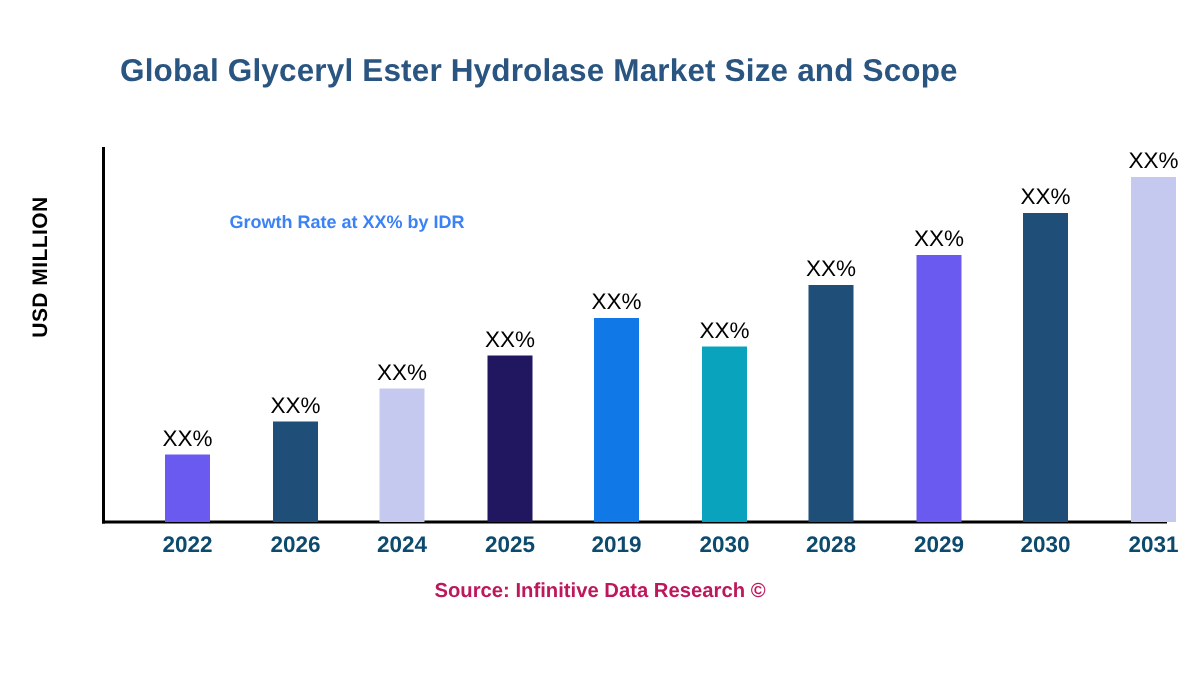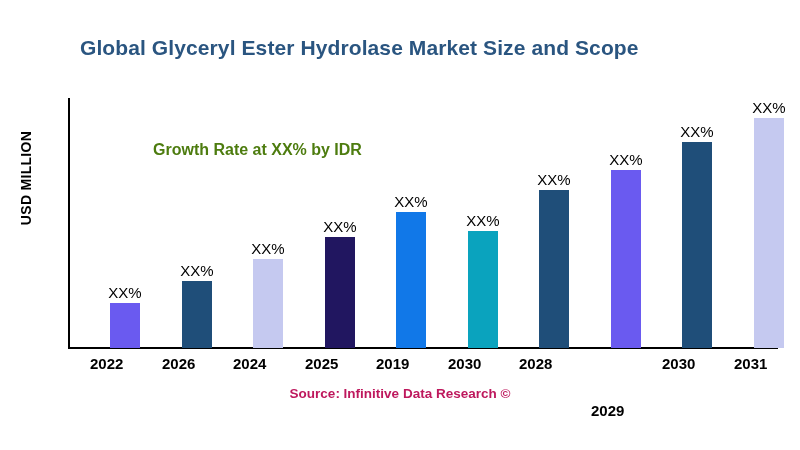--- a/index.html
+++ b/index.html
@@ -37,23 +37,23 @@
     transform: rotate(-90deg);
     font-size: 14px;
     font-weight: bold;
     color: #000000;
     letter-spacing: 0.3px;
   }
   #growth-annotation {
     position: absolute;
     left: 153px;
     top: 141px;
-    font-size: 16px;
+    font-size: 12px;
     font-weight: bold;
-    color: #4d7c0f;
+    color: #3b82f6;
     white-space: nowrap;
   }
   #plot-area {
     position: absolute;
     left: 68px;
     top: 98px;
     width: 725px;
     height: 250px;
   }
   #axis-y-line {
@@ -89,24 +89,24 @@
     transform: translateX(-50%);
     font-size: 15px;
     font-weight: normal;
     color: #000000;
     white-space: nowrap;
   }
   .x-tick-label {
     position: absolute;
     top: 355px;
     width: 70px;
-    text-align: left;
+    text-align: center;
     font-size: 15px;
     font-weight: bold;
-    color: #000000;
+    color: #0c4a6e;
   }
   #source-note {
     position: absolute;
     left: 0;
     top: 386px;
     width: 800px;
     text-align: center;
     font-size: 13.5px;
     font-weight: bold;
     color: #be185d;
@@ -180,19 +180,19 @@
 
   </div>
 
   <div class="x-tick-label" style="left:90px;">2022</div>
   <div class="x-tick-label" style="left:162px;">2026</div>
   <div class="x-tick-label" style="left:233px;">2024</div>
   <div class="x-tick-label" style="left:305px;">2025</div>
   <div class="x-tick-label" style="left:376px;">2019</div>
   <div class="x-tick-label" style="left:448px;">2030</div>
   <div class="x-tick-label" style="left:519px;">2028</div>
-  <div class="x-tick-label" style="left:591px;margin-top:47px;">2029</div>
+  <div class="x-tick-label" style="left:591px;">2029</div>
   <div class="x-tick-label" style="left:662px;">2030</div>
   <div class="x-tick-label" style="left:734px;">2031</div>
 
   <div id="source-note">Source: Infinitive Data Research ©</div>
 
 </div>
 
 </body></html>

